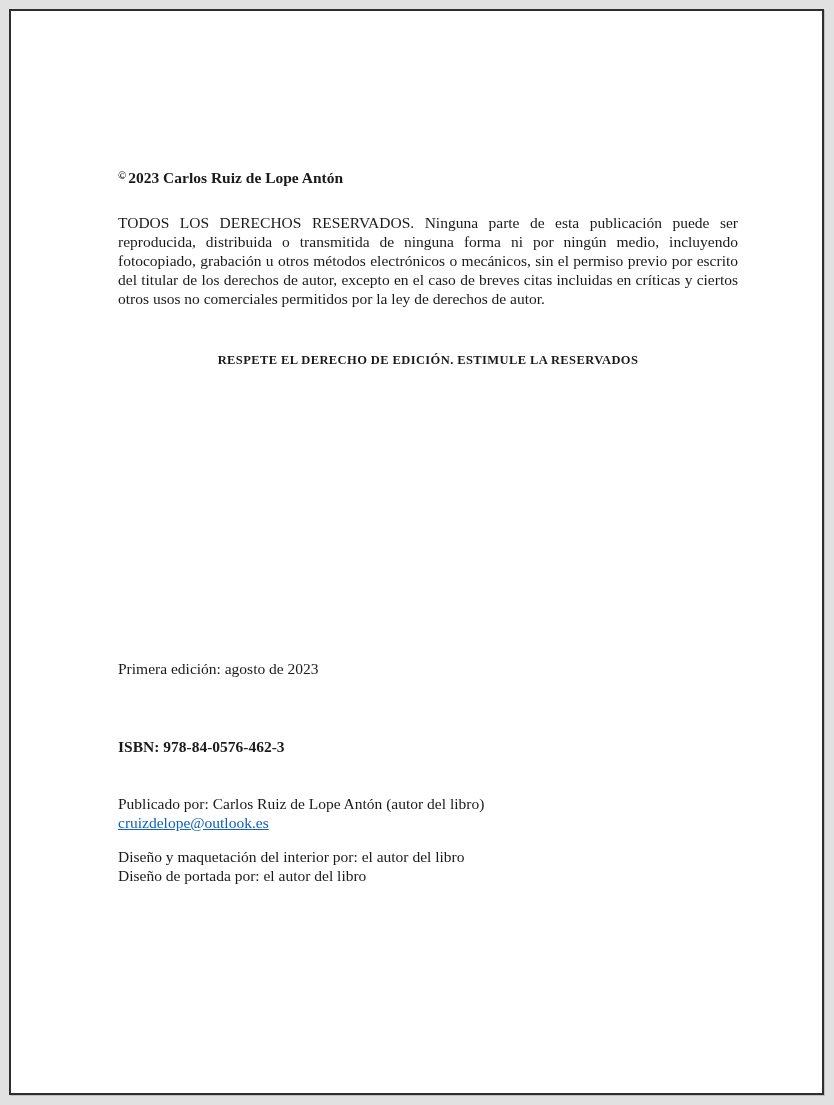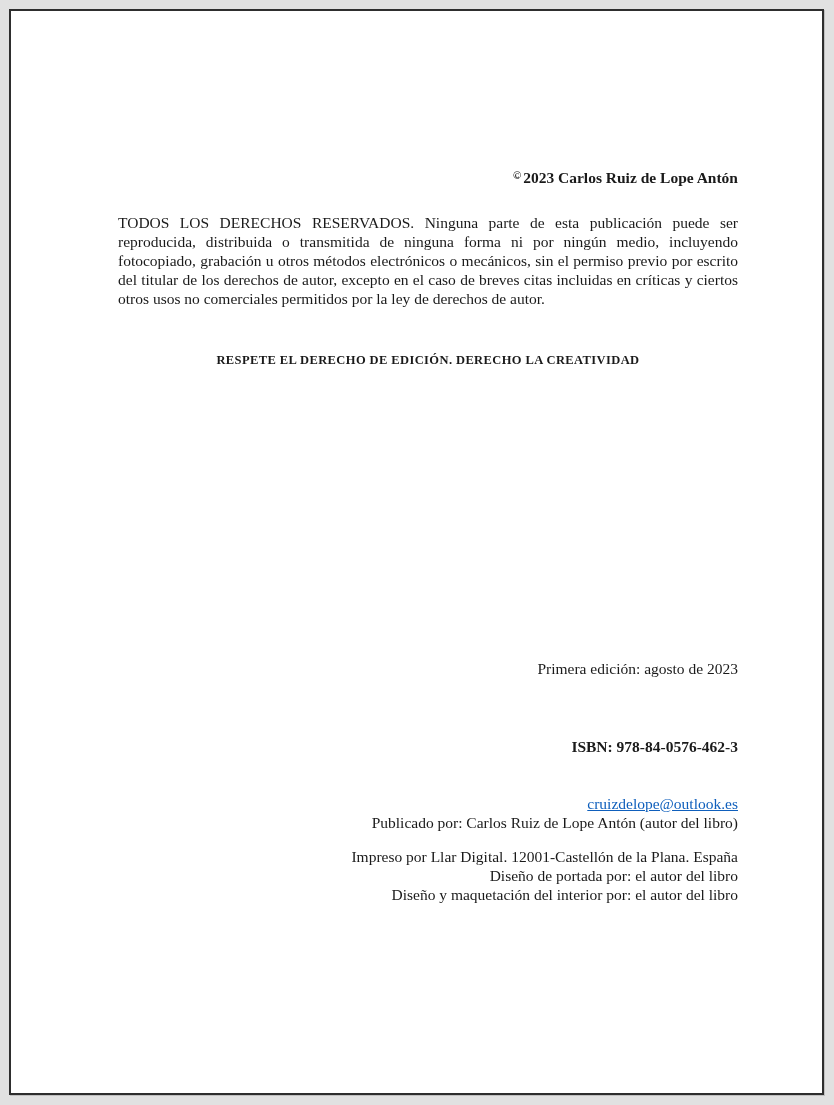--- a/index.html
+++ b/index.html
@@ -29,21 +29,20 @@
     box-shadow: 1px 1px 0 rgba(0,0,0,0.15);
   }
 
   .block {
     position: absolute;
     left: 107px;
     width: 620px;
     color: #1a1a1a;
     font-size: 15.5px;
     line-height: 19px;
-    text-align: right;
   }
 
   .copyright-line {
     top: 155px;
     font-weight: bold;
   }
   .copyright-line .copy-sym {
     font-size: 11px;
     vertical-align: 4px;
     margin-right: 2px;
@@ -79,35 +78,34 @@
 
 <div class="canvas">
   <div class="page">
 
     <div class="block copyright-line">
       <span class="copy-sym">©</span><span>2023 Carlos Ruiz de Lope Antón</span>
     </div>
 
     <div class="block rights-paragraph">TODOS LOS DERECHOS RESERVADOS. Ninguna parte de esta publicación puede ser reproducida, distribuida o transmitida de ninguna forma ni por ningún medio, incluyendo fotocopiado, grabación u otros métodos electrónicos o mecánicos, sin el permiso previo por escrito del titular de los derechos de autor, excepto en el caso de breves citas incluidas en críticas y ciertos otros usos no comerciales permitidos por la ley de derechos de autor.</div>
 
-    <div class="block respect-notice">RESPETE EL DERECHO DE EDICIÓN. DERECHO LA CREATIVIDAD</div>
+    <div class="block respect-notice">RESPETE EL DERECHO DE EDICIÓN. ESTIMULE LA RESERVADOS</div>
 
     <div class="block edition-line">Primera edición: agosto de 2023</div>
 
     <div class="block isbn-block">
       <div>ISBN: 978-84-0576-462-3</div>
     </div>
 
     <div class="block publisher-block">
+      <div>Publicado por: Carlos Ruiz de Lope Antón (autor del libro)</div>
       <div>
         <span class="email-link">cruizdelope@outlook.es</span>
       </div>
-      <div>Publicado por: Carlos Ruiz de Lope Antón (autor del libro)</div>
     </div>
 
     <div class="block printer-block">
-      <div>Impreso por Llar Digital. 12001-Castellón de la Plana. España</div>
+      <div>Diseño y maquetación del interior por: el autor del libro</div>
       <div>Diseño de portada por: el autor del libro</div>
-      <div>Diseño y maquetación del interior por: el autor del libro</div>
     </div>
 
   </div>
 </div>
 
 </body></html>

